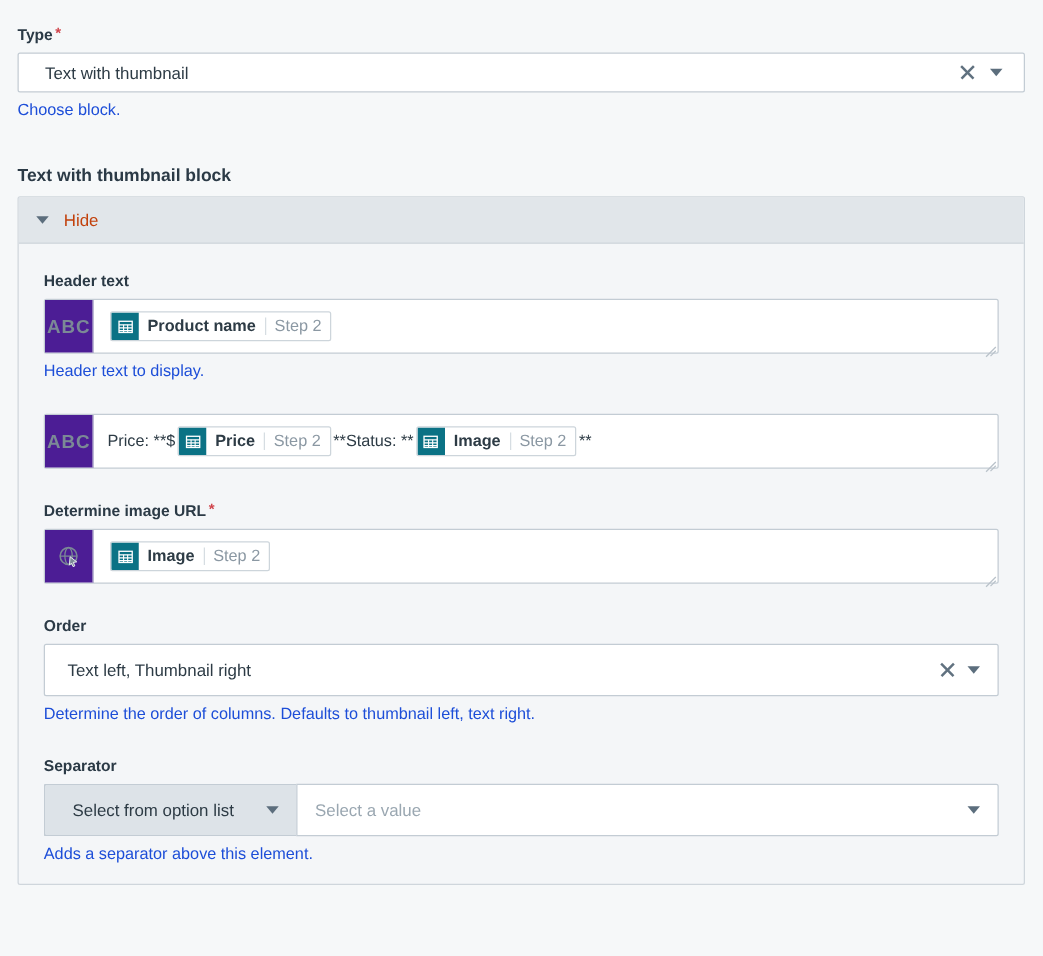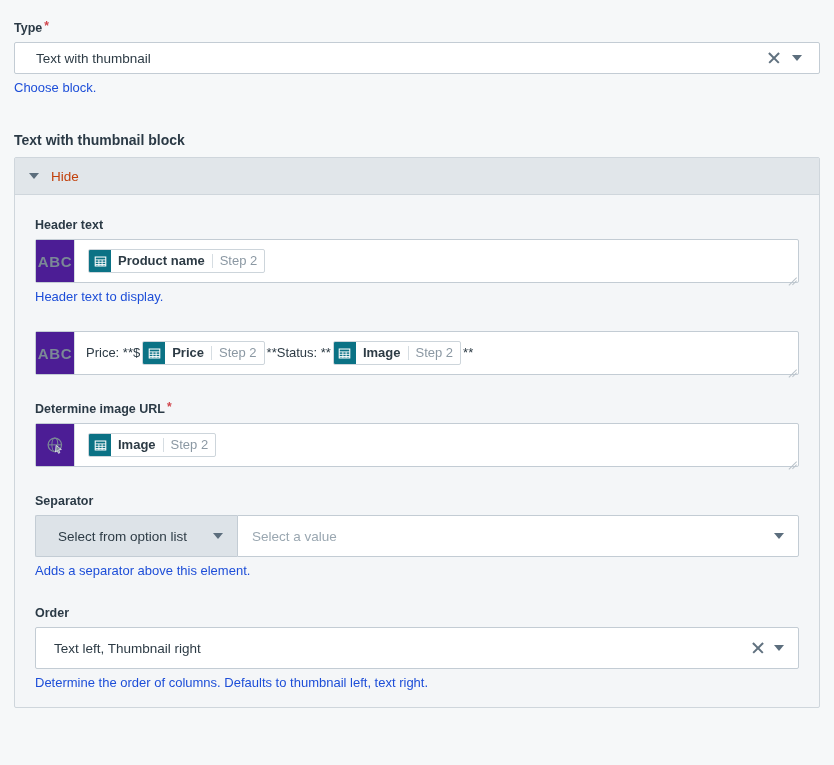--- a/index.html
+++ b/index.html
@@ -424,42 +424,42 @@
               <span class="chip-sep"></span>
               <span class="chip-step">Step 2</span>
             </span>
           </div>
           <div class="resize-grip"></div>
         </div>
       </div>
 
       <div class="field-group">
         <div class="field-label">
+          <span>Order</span>
+        </div>
+        <div class="select-box order-select">
+          <div class="select-value">Text left, Thumbnail right</div>
+          <div class="icon-clear"></div>
+          <div class="icon-caret"></div>
+        </div>
+        <div class="help-text">Determine the order of columns. Defaults to thumbnail left, text right.</div>
+      </div>
+
+      <div class="field-group">
+        <div class="field-label">
           <span>Separator</span>
         </div>
         <div class="split-row">
           <div class="opt-button">
             <span>Select from option list</span>
             <span class="icon-caret"></span>
           </div>
           <div class="value-select">
             <div class="select-value placeholder" title="Select a value">Select a value</div>
             <div class="icon-caret"></div>
           </div>
         </div>
         <div class="help-text">Adds a separator above this element.</div>
       </div>
 
-      <div class="field-group">
-        <div class="field-label">
-          <span>Order</span>
-        </div>
-        <div class="select-box order-select">
-          <div class="select-value">Text left, Thumbnail right</div>
-          <div class="icon-clear"></div>
-          <div class="icon-caret"></div>
-        </div>
-        <div class="help-text">Determine the order of columns. Defaults to thumbnail left, text right.</div>
-      </div>
-
     </div>
   </div>
 </div>
 
 </body></html>

